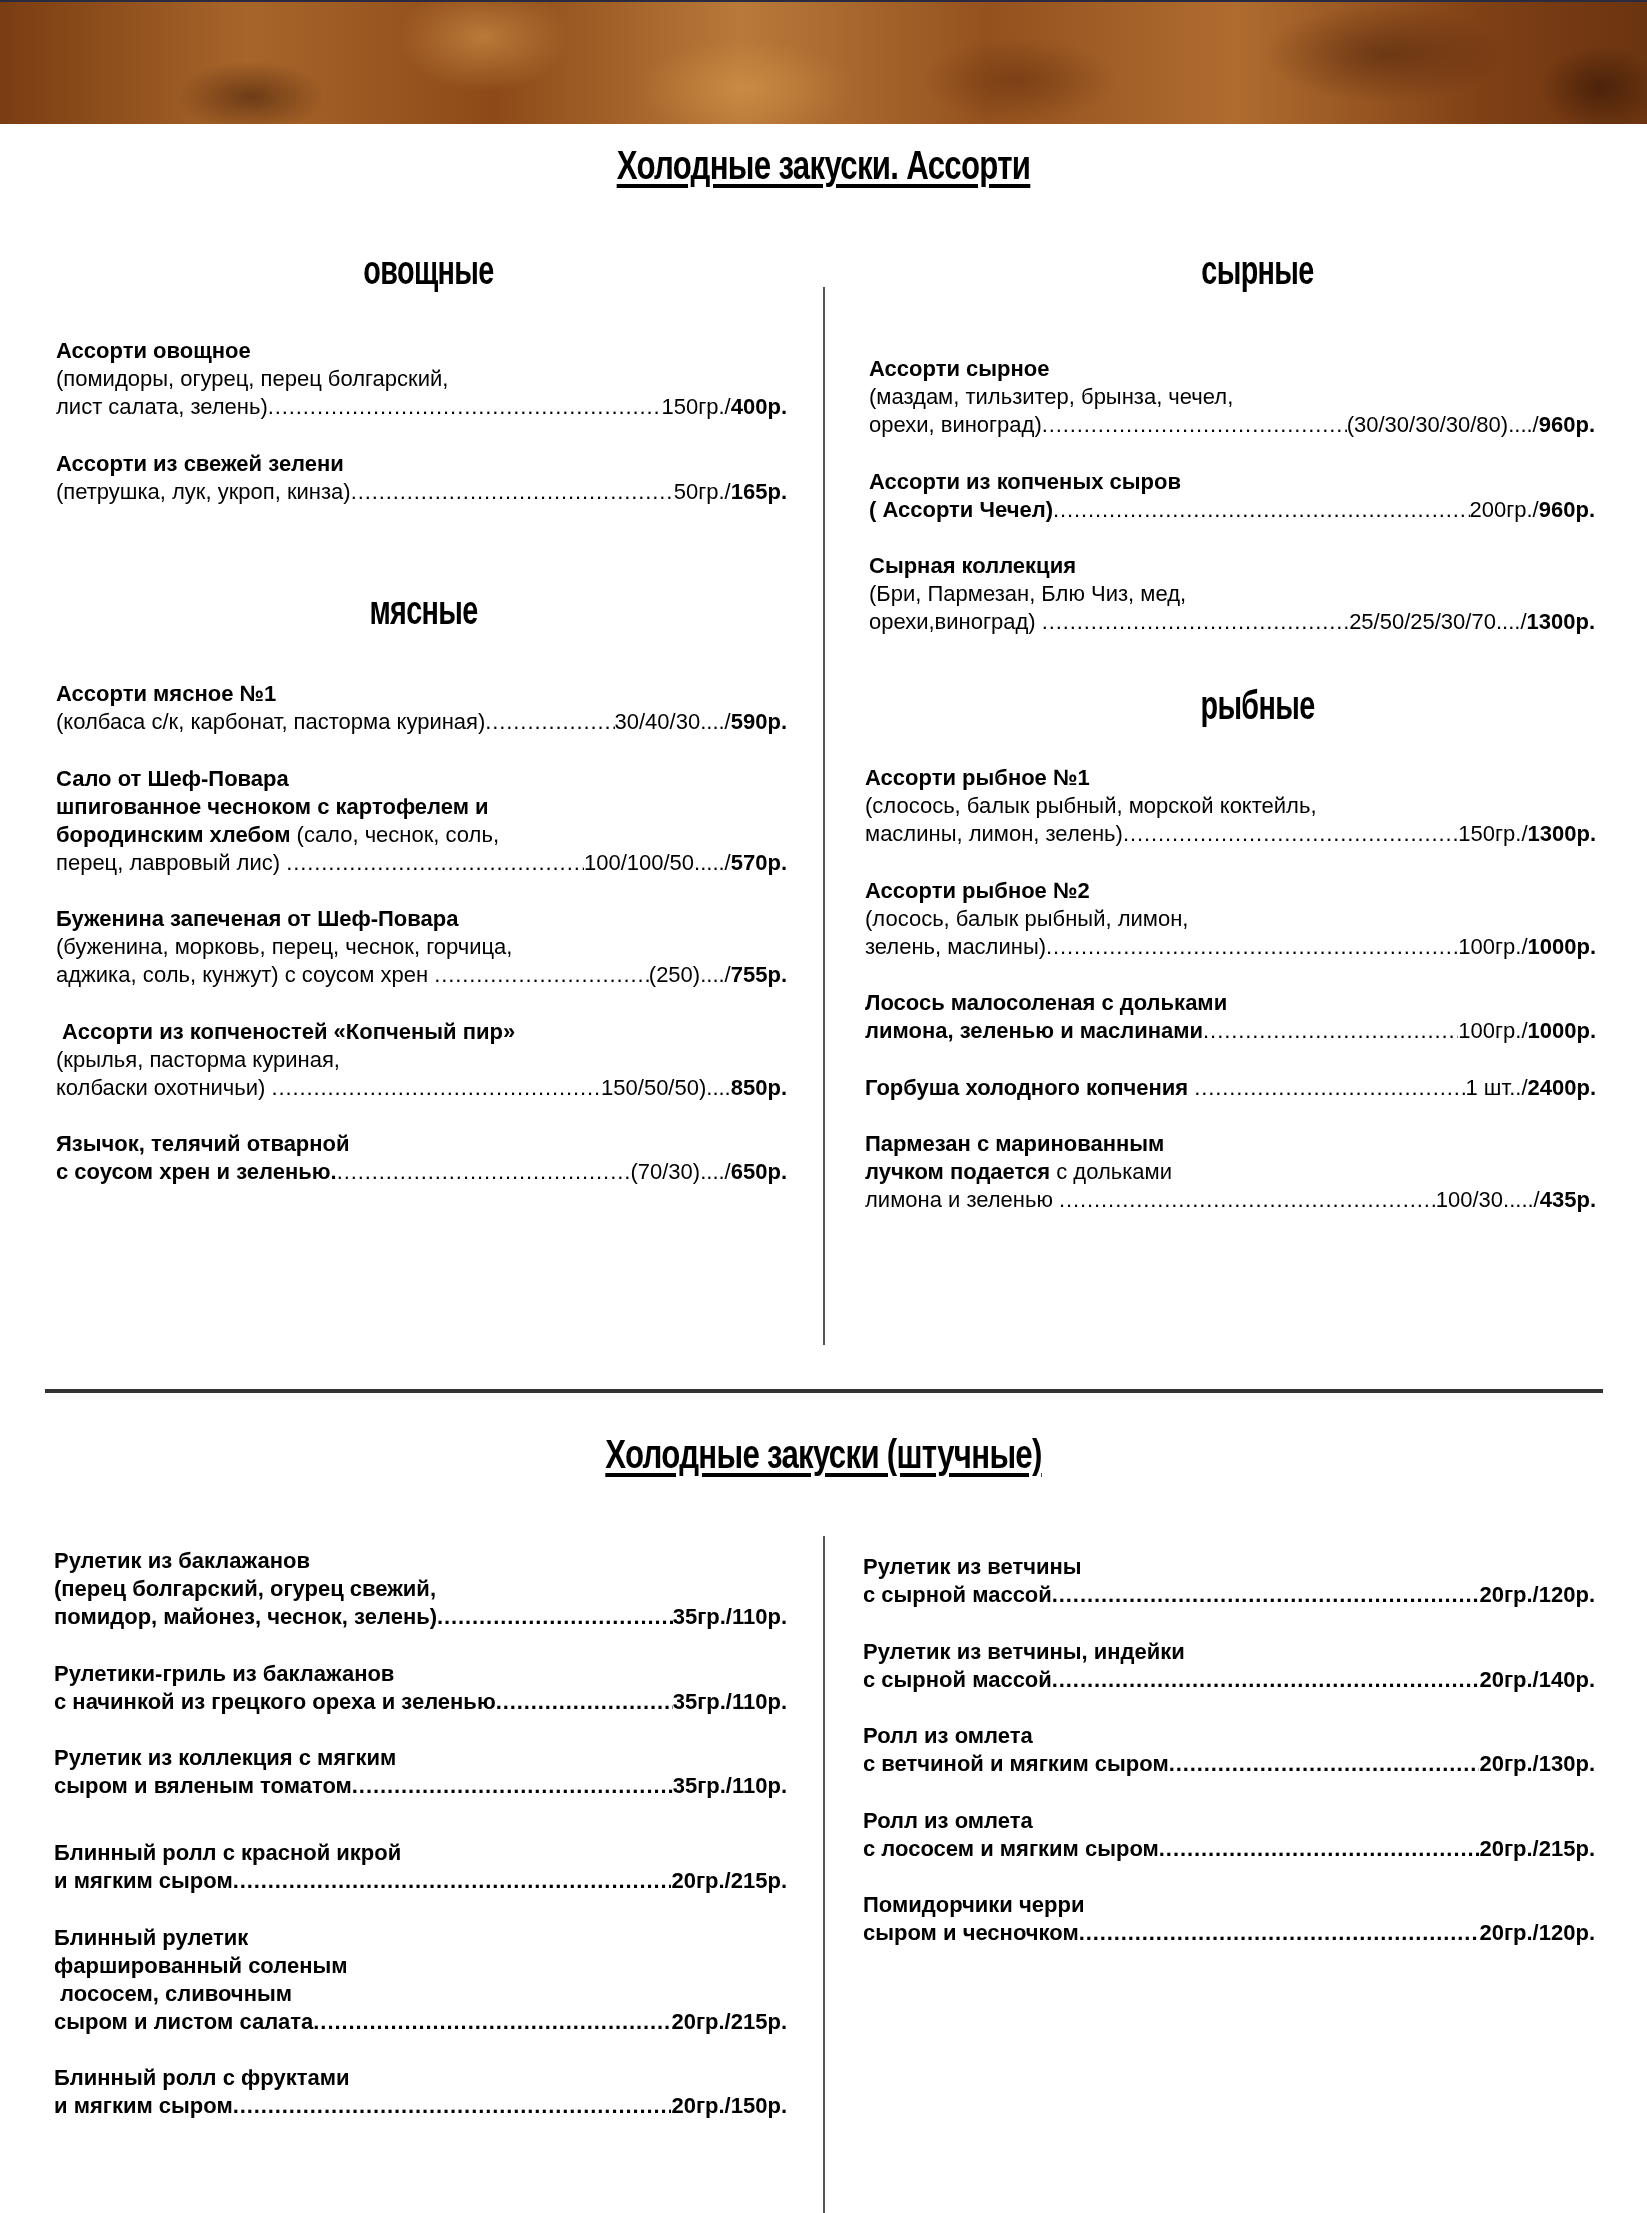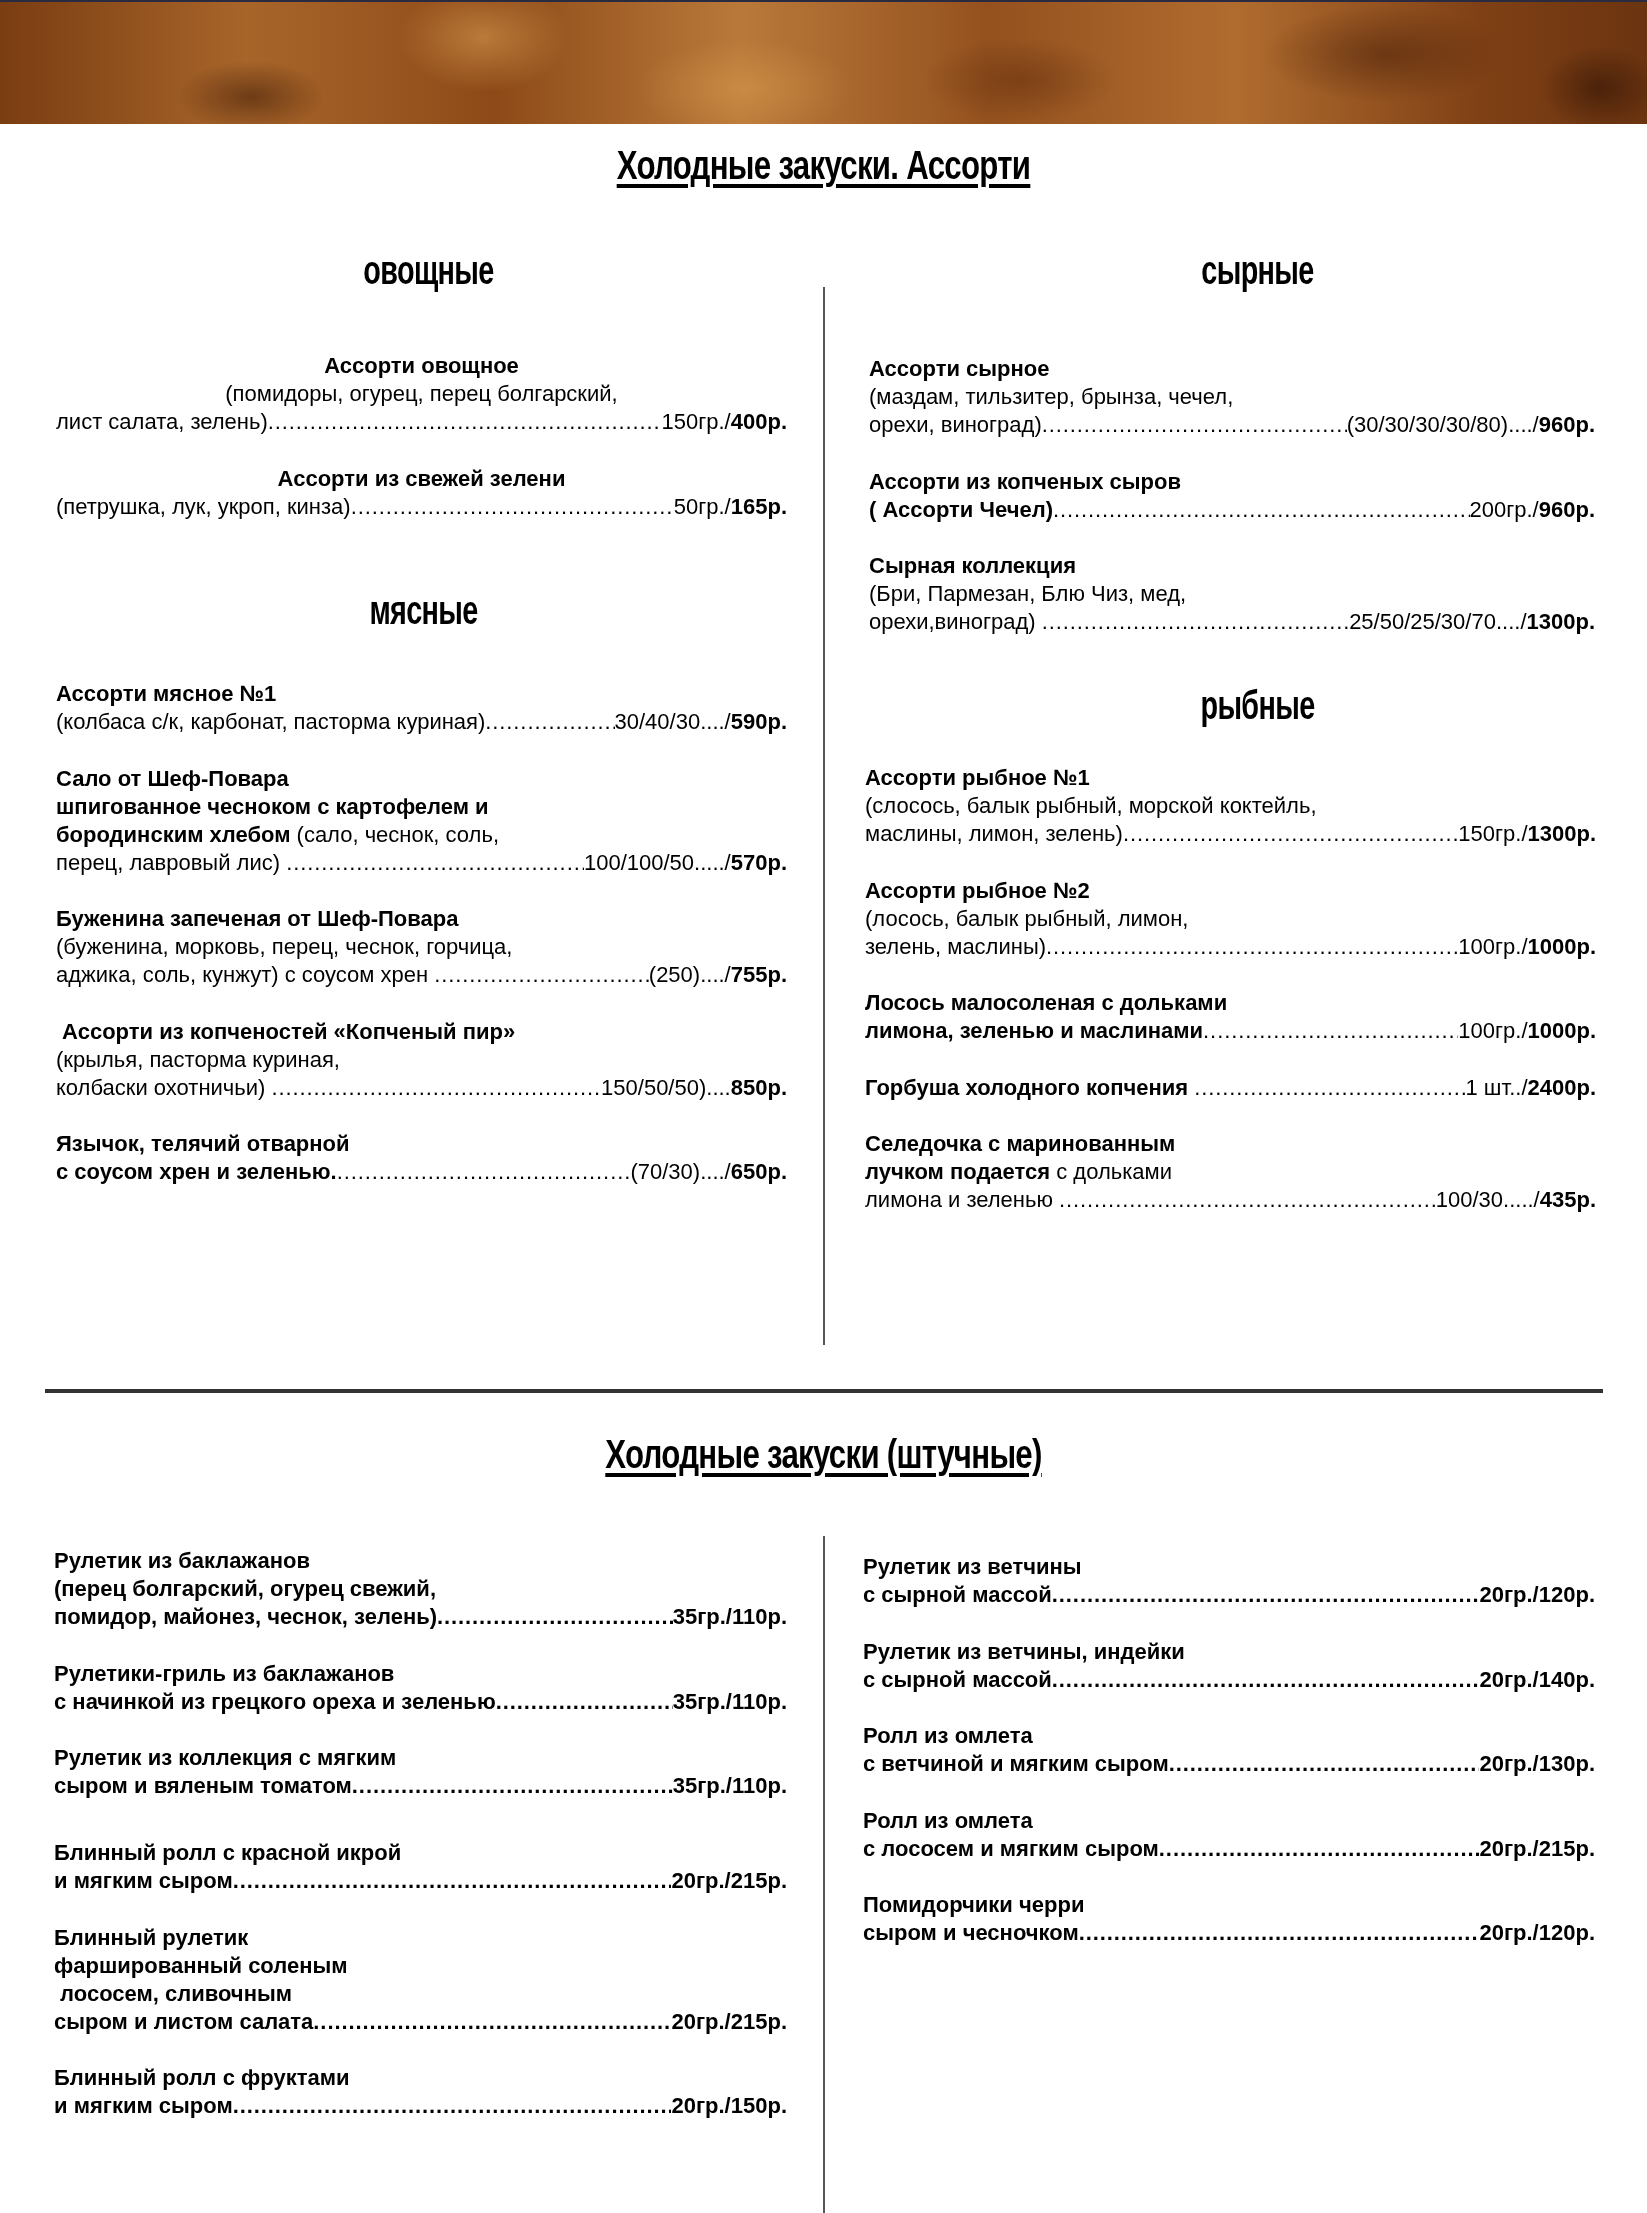--- a/index.html
+++ b/index.html
@@ -46,21 +46,21 @@
 
 <div class="subhead" style="left:169px; top:248px;">овощные</div>
 <div class="subhead" style="left:998px; top:248px;">сырные</div>
 <div class="subhead" style="left:164px; top:588px;">мясные</div>
 <div class="subhead" style="left:998px; top:683px;">рыбные</div>
 
 <div class="vline" style="left:823px; top:287px; height:1058px;"></div>
 <div class="hline" style="left:45px; top:1389px; width:1558px;"></div>
 <div class="vline" style="left:823px; top:1536px; height:678px;"></div>
 
-<div class="col" style="left:56px; top:352px; width:731px;text-align:center;">
+<div class="col" style="left:56px; top:337px; width:731px;">
   <div class="item">
     <span class="nm">Ассорти овощное</span>
     <span class="ln">(помидоры, огурец, перец болгарский,</span>
     <div class="row">
         <span class="lead">лист салата, зелень)</span>
         <span class="dots"></span>
         <span class="w">150гр./</span>
         <span class="p">400р.</span>
       </div>
   </div>
@@ -191,21 +191,21 @@
   </div>
   <div class="item">
     <div class="row">
         <span class="lead b">Горбуша холодного копчения </span>
         <span class="dots"></span>
         <span class="w">1 шт../</span>
         <span class="p">2400р.</span>
       </div>
   </div>
   <div class="item">
-    <span class="nm">Селедочка с маринованным</span>
+    <span class="nm">Пармезан с маринованным</span>
     <span class="ln"><span class="b">лучком подается</span><span> с дольками</span></span>
     <div class="row">
         <span class="lead">лимона и зеленью </span>
         <span class="dots"></span>
         <span class="w">100/30...../</span>
         <span class="p">435р.</span>
       </div>
   </div>
 </div>
 

